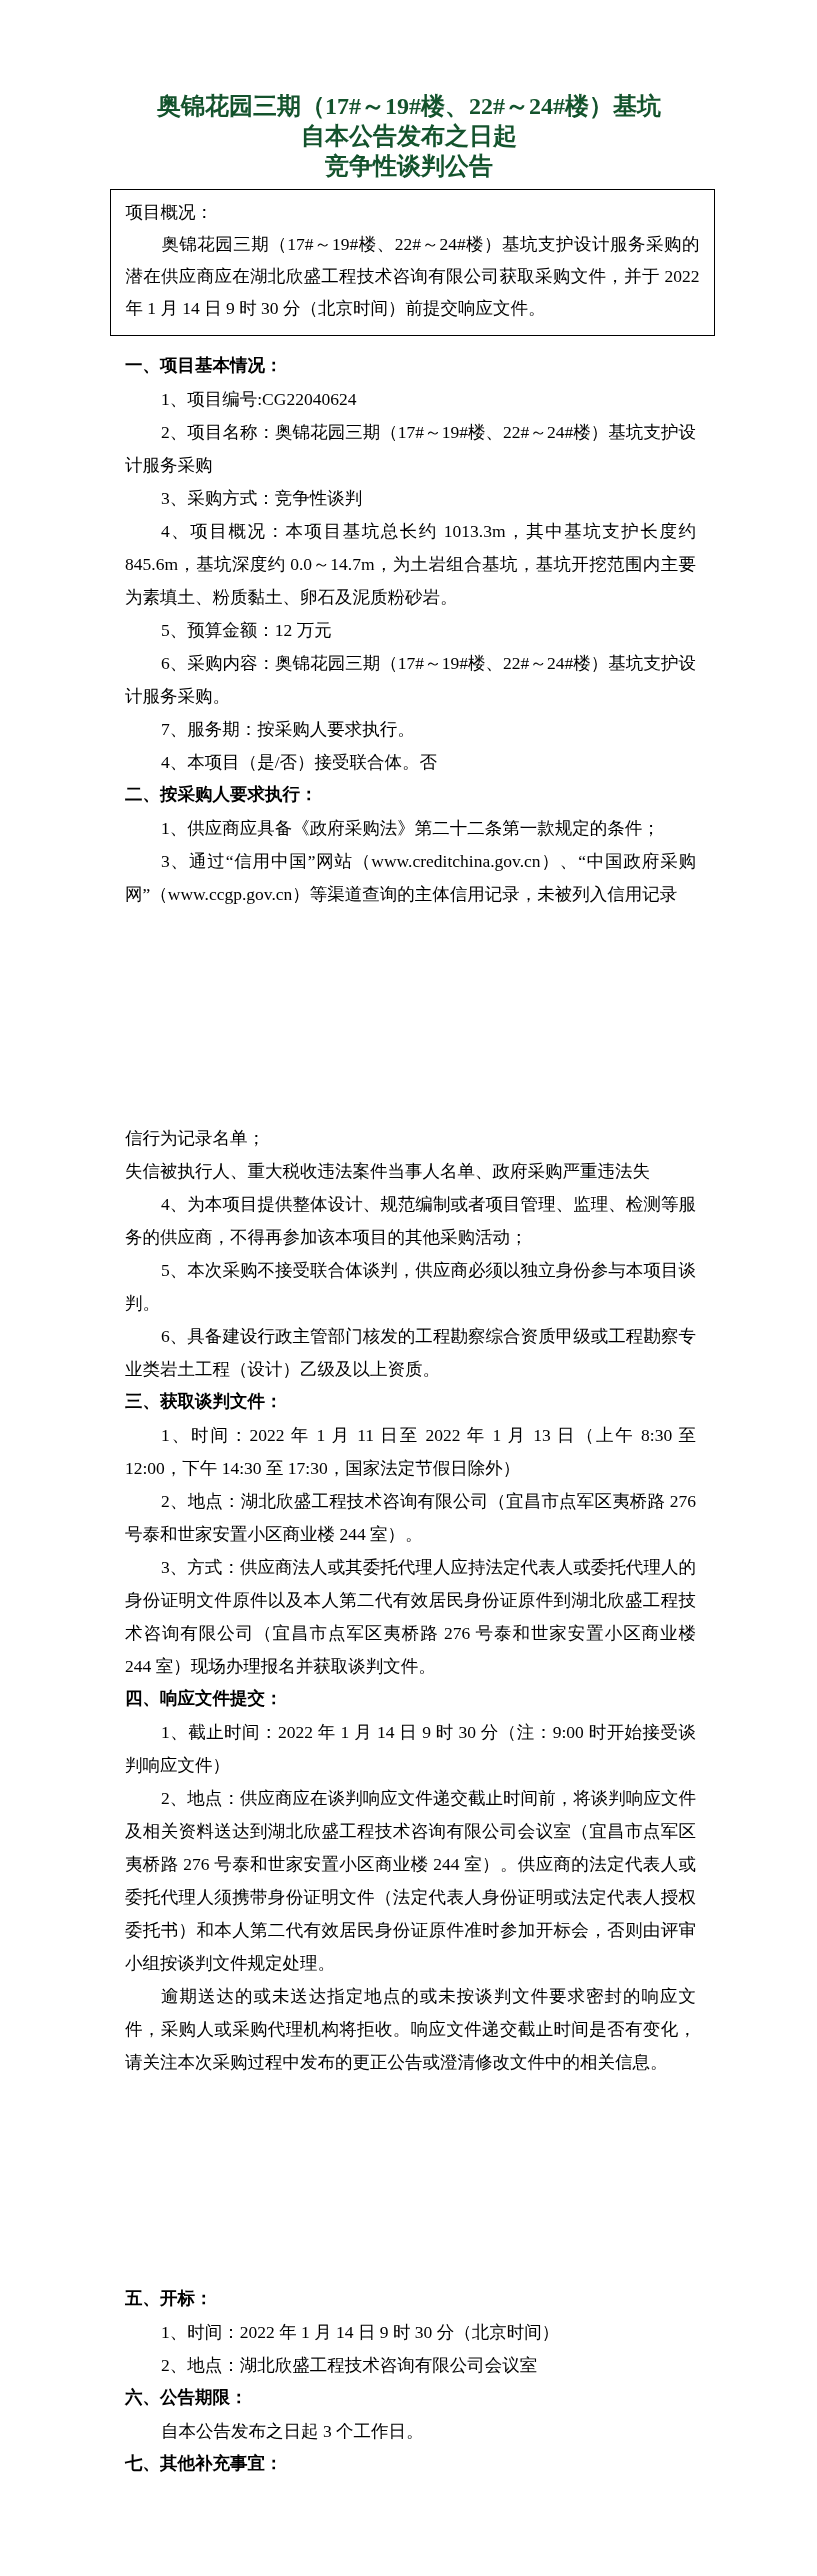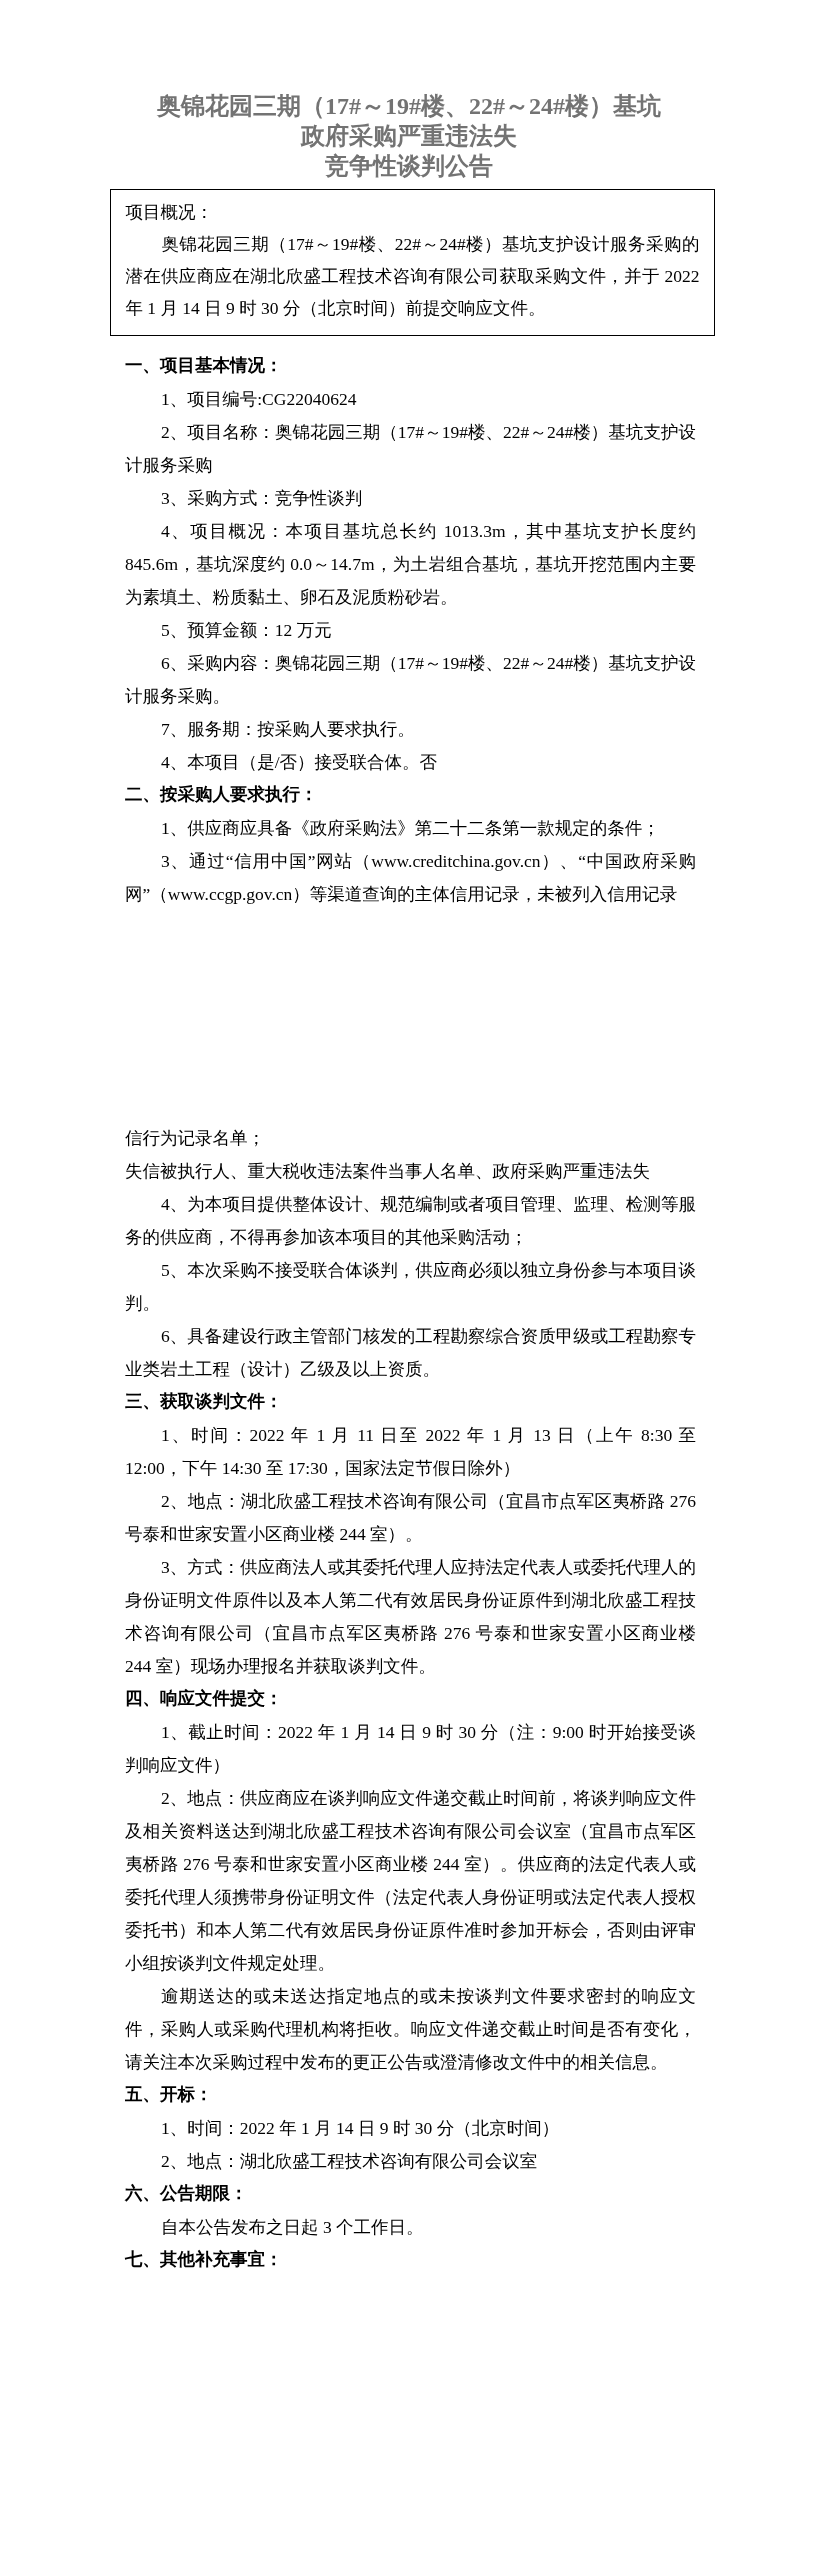--- a/index.html
+++ b/index.html
@@ -11,21 +11,21 @@
     color: #000;
     overflow: hidden;
     font-family: "Liberation Serif", "DejaVu Serif", serif;
   }
   .title-block {
     padding-top: 91px;
     text-align: center;
     font-weight: bold;
     font-size: 24px;
     line-height: 30px;
-    color: #737373;
+    color: #14532d;
   }
   .overview-box {
     margin-left: 110px;
     margin-top: 8.2px;
     width: 574px;
     border: 1.5px solid #000;
     padding: 6.2px 14.4px 10.3px 14.4px;
     font-size: 17.5px;
     line-height: 32px;
   }
@@ -53,21 +53,21 @@
   }
   .content p.indent { text-indent: 36px; }
 </style>
 </head>
 <body>
 
 <div class="page">
 
   <div class="title-block">
     <div>奥锦花园三期（17#～19#楼、22#～24#楼）基坑</div>
-    <div>政府采购严重违法失</div>
+    <div>自本公告发布之日起</div>
     <div>竞争性谈判公告</div>
   </div>
 
   <div class="overview-box">
     <div class="ov-label">项目概况：</div>
     <div class="ov-body">奥锦花园三期（17#～19#楼、22#～24#楼）基坑支护设计服务采购的潜在供应商应在湖北欣盛工程技术咨询有限公司获取采购文件，并于 2022 年 1 月 14 日 9 时 30 分（北京时间）前提交响应文件。</div>
   </div>
 
   <div class="content">
       <p class="heading">一、项目基本情况：</p>
@@ -88,21 +88,21 @@
       <p class="para indent">5、本次采购不接受联合体谈判，供应商必须以独立身份参与本项目谈判。</p>
       <p class="para indent">6、具备建设行政主管部门核发的工程勘察综合资质甲级或工程勘察专业类岩土工程（设计）乙级及以上资质。</p>
       <p class="heading">三、获取谈判文件：</p>
       <p class="para indent">1、时间：2022 年 1 月 11 日至 2022 年 1 月 13 日（上午 8:30 至 12:00，下午 14:30 至 17:30，国家法定节假日除外）</p>
       <p class="para indent">2、地点：湖北欣盛工程技术咨询有限公司（宜昌市点军区夷桥路 276 号泰和世家安置小区商业楼 244 室）。</p>
       <p class="para indent">3、方式：供应商法人或其委托代理人应持法定代表人或委托代理人的身份证明文件原件以及本人第二代有效居民身份证原件到湖北欣盛工程技术咨询有限公司（宜昌市点军区夷桥路 276 号泰和世家安置小区商业楼 244 室）现场办理报名并获取谈判文件。</p>
       <p class="heading">四、响应文件提交：</p>
       <p class="para indent">1、截止时间：2022 年 1 月 14 日 9 时 30 分（注：9:00 时开始接受谈判响应文件）</p>
       <p class="para indent">2、地点：供应商应在谈判响应文件递交截止时间前，将谈判响应文件及相关资料送达到湖北欣盛工程技术咨询有限公司会议室（宜昌市点军区夷桥路 276 号泰和世家安置小区商业楼 244 室）。供应商的法定代表人或委托代理人须携带身份证明文件（法定代表人身份证明或法定代表人授权委托书）和本人第二代有效居民身份证原件准时参加开标会，否则由评审小组按谈判文件规定处理。</p>
       <p class="para indent">逾期送达的或未送达指定地点的或未按谈判文件要求密封的响应文件，采购人或采购代理机构将拒收。响应文件递交截止时间是否有变化，请关注本次采购过程中发布的更正公告或澄清修改文件中的相关信息。</p>
-      <p class="heading" style="">五、开标：</p>
+      <p class="heading" style="margin-top: 204px;">五、开标：</p>
       <p class="para indent">1、时间：2022 年 1 月 14 日 9 时 30 分（北京时间）</p>
       <p class="para indent">2、地点：湖北欣盛工程技术咨询有限公司会议室</p>
       <p class="heading">六、公告期限：</p>
       <p class="para indent">自本公告发布之日起 3 个工作日。</p>
       <p class="heading">七、其他补充事宜：</p>
     </div>
 
 </div>
 
 

